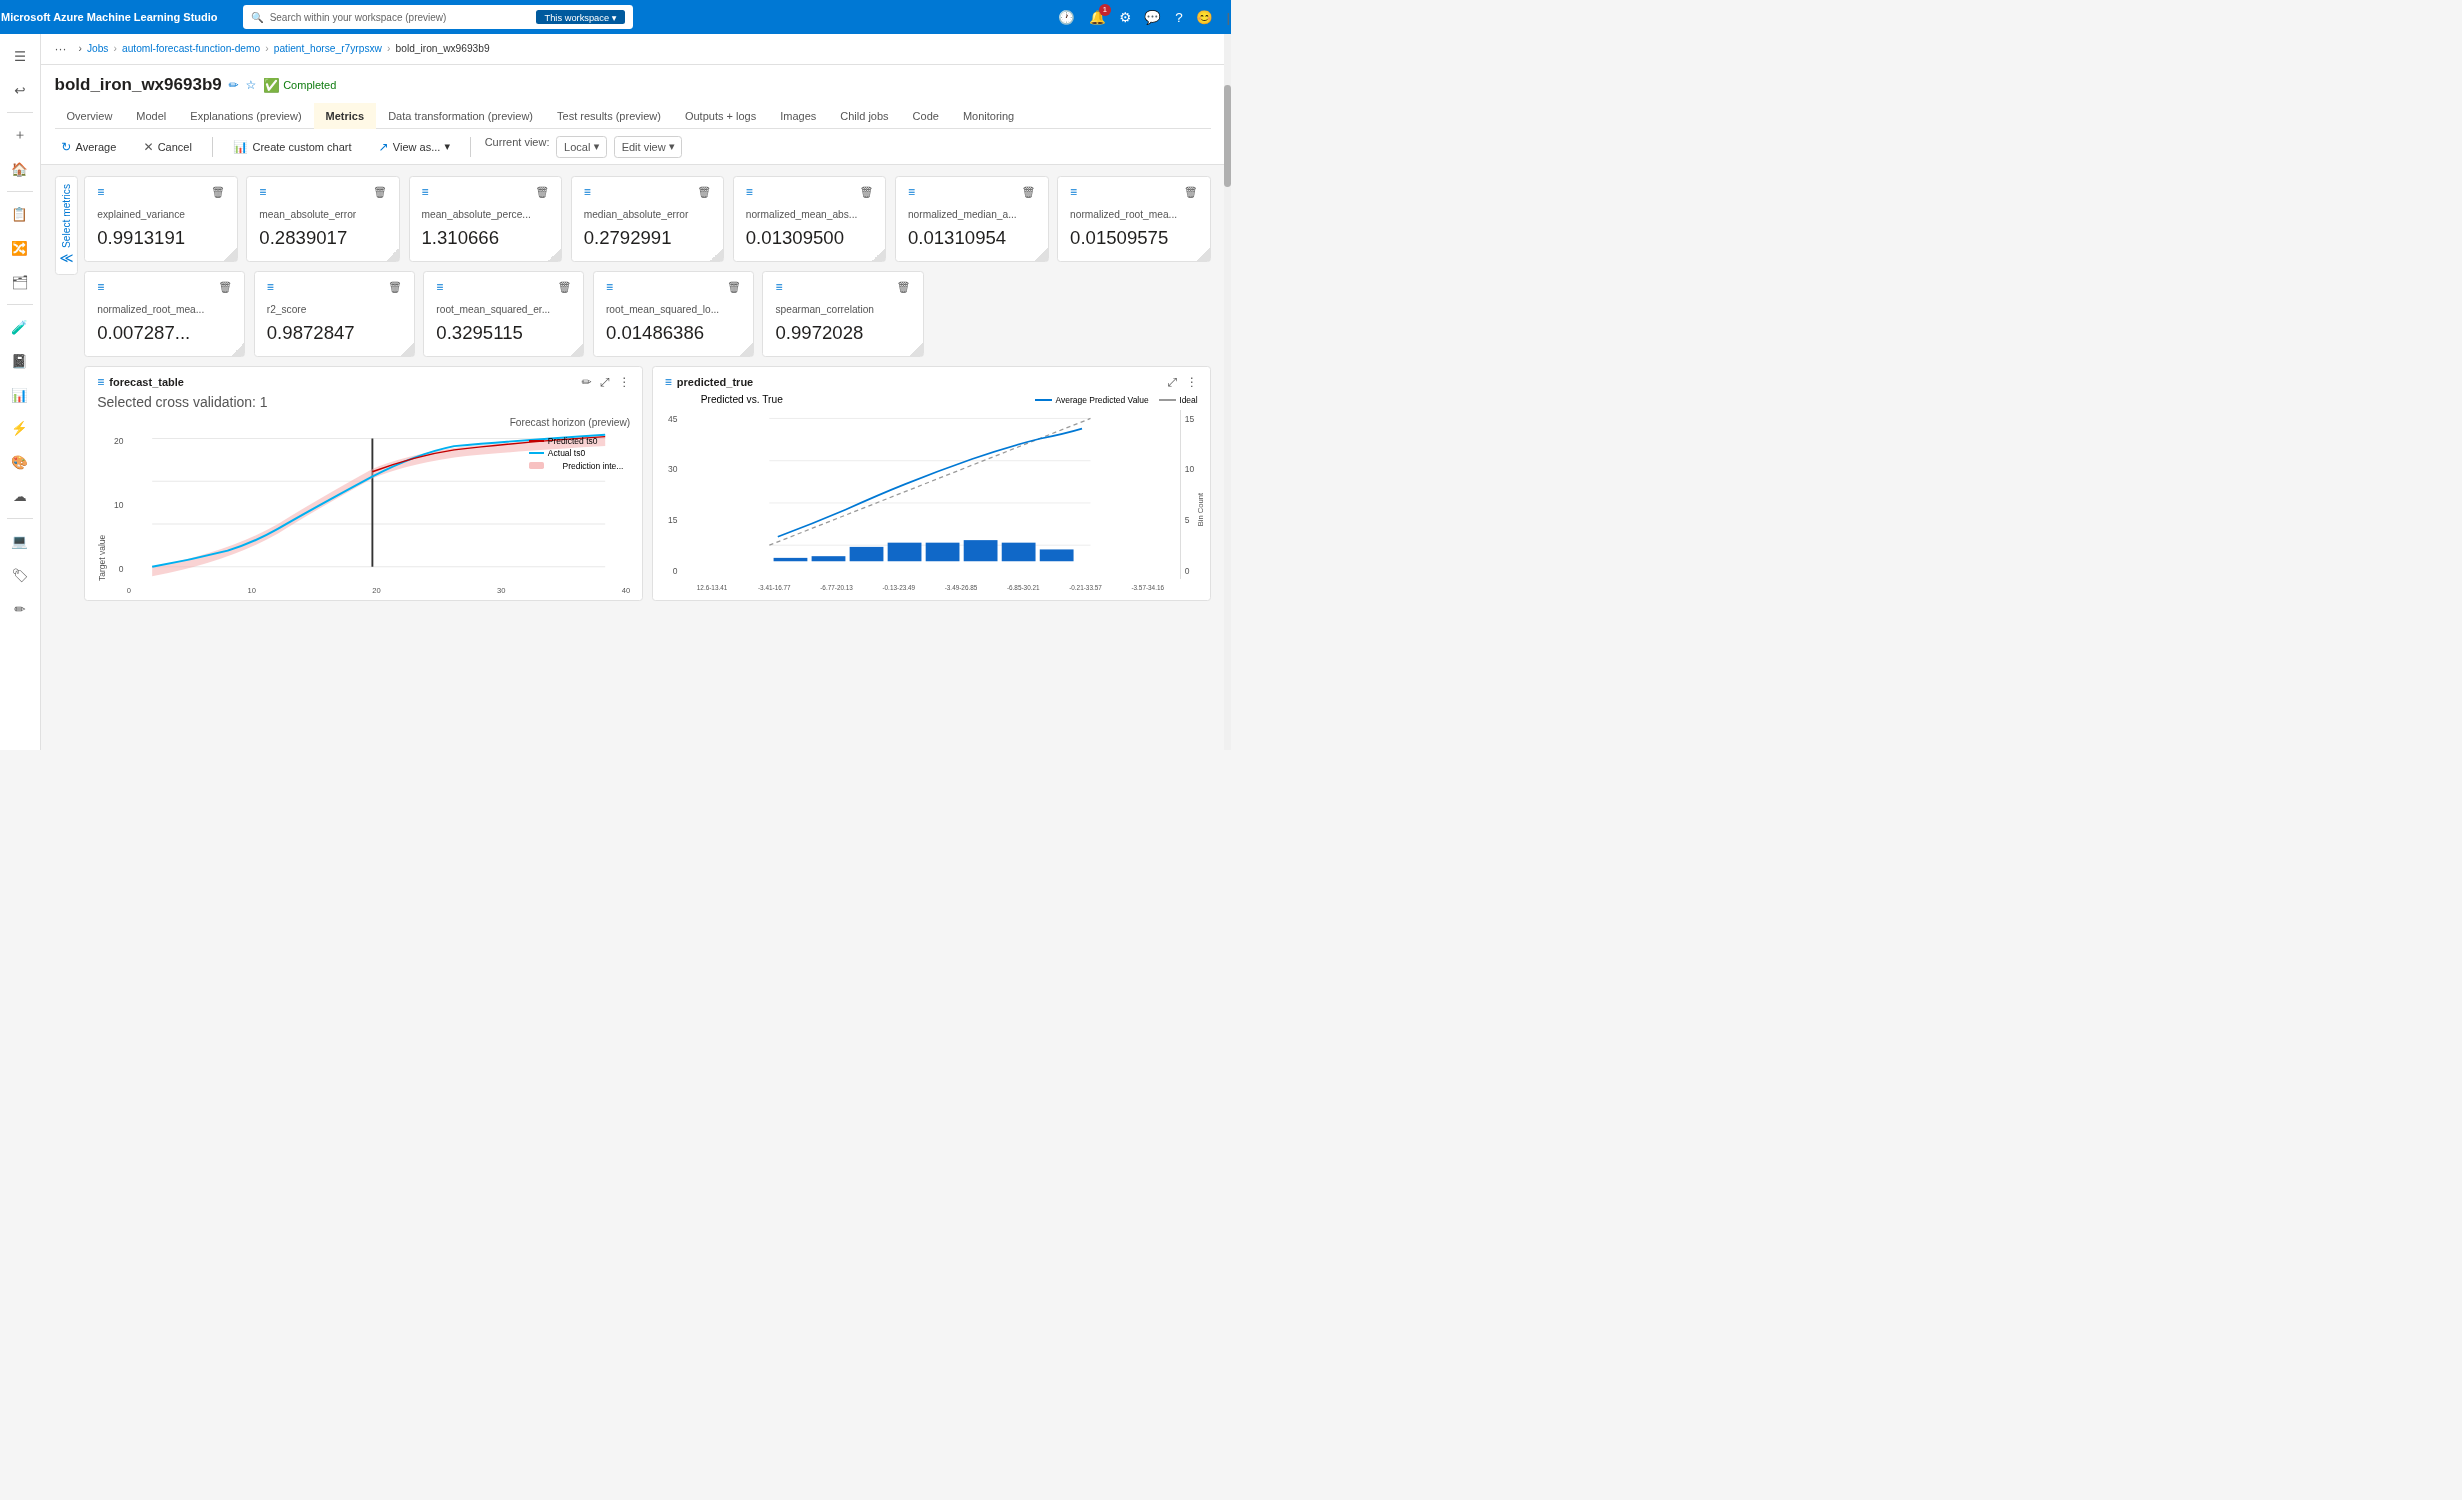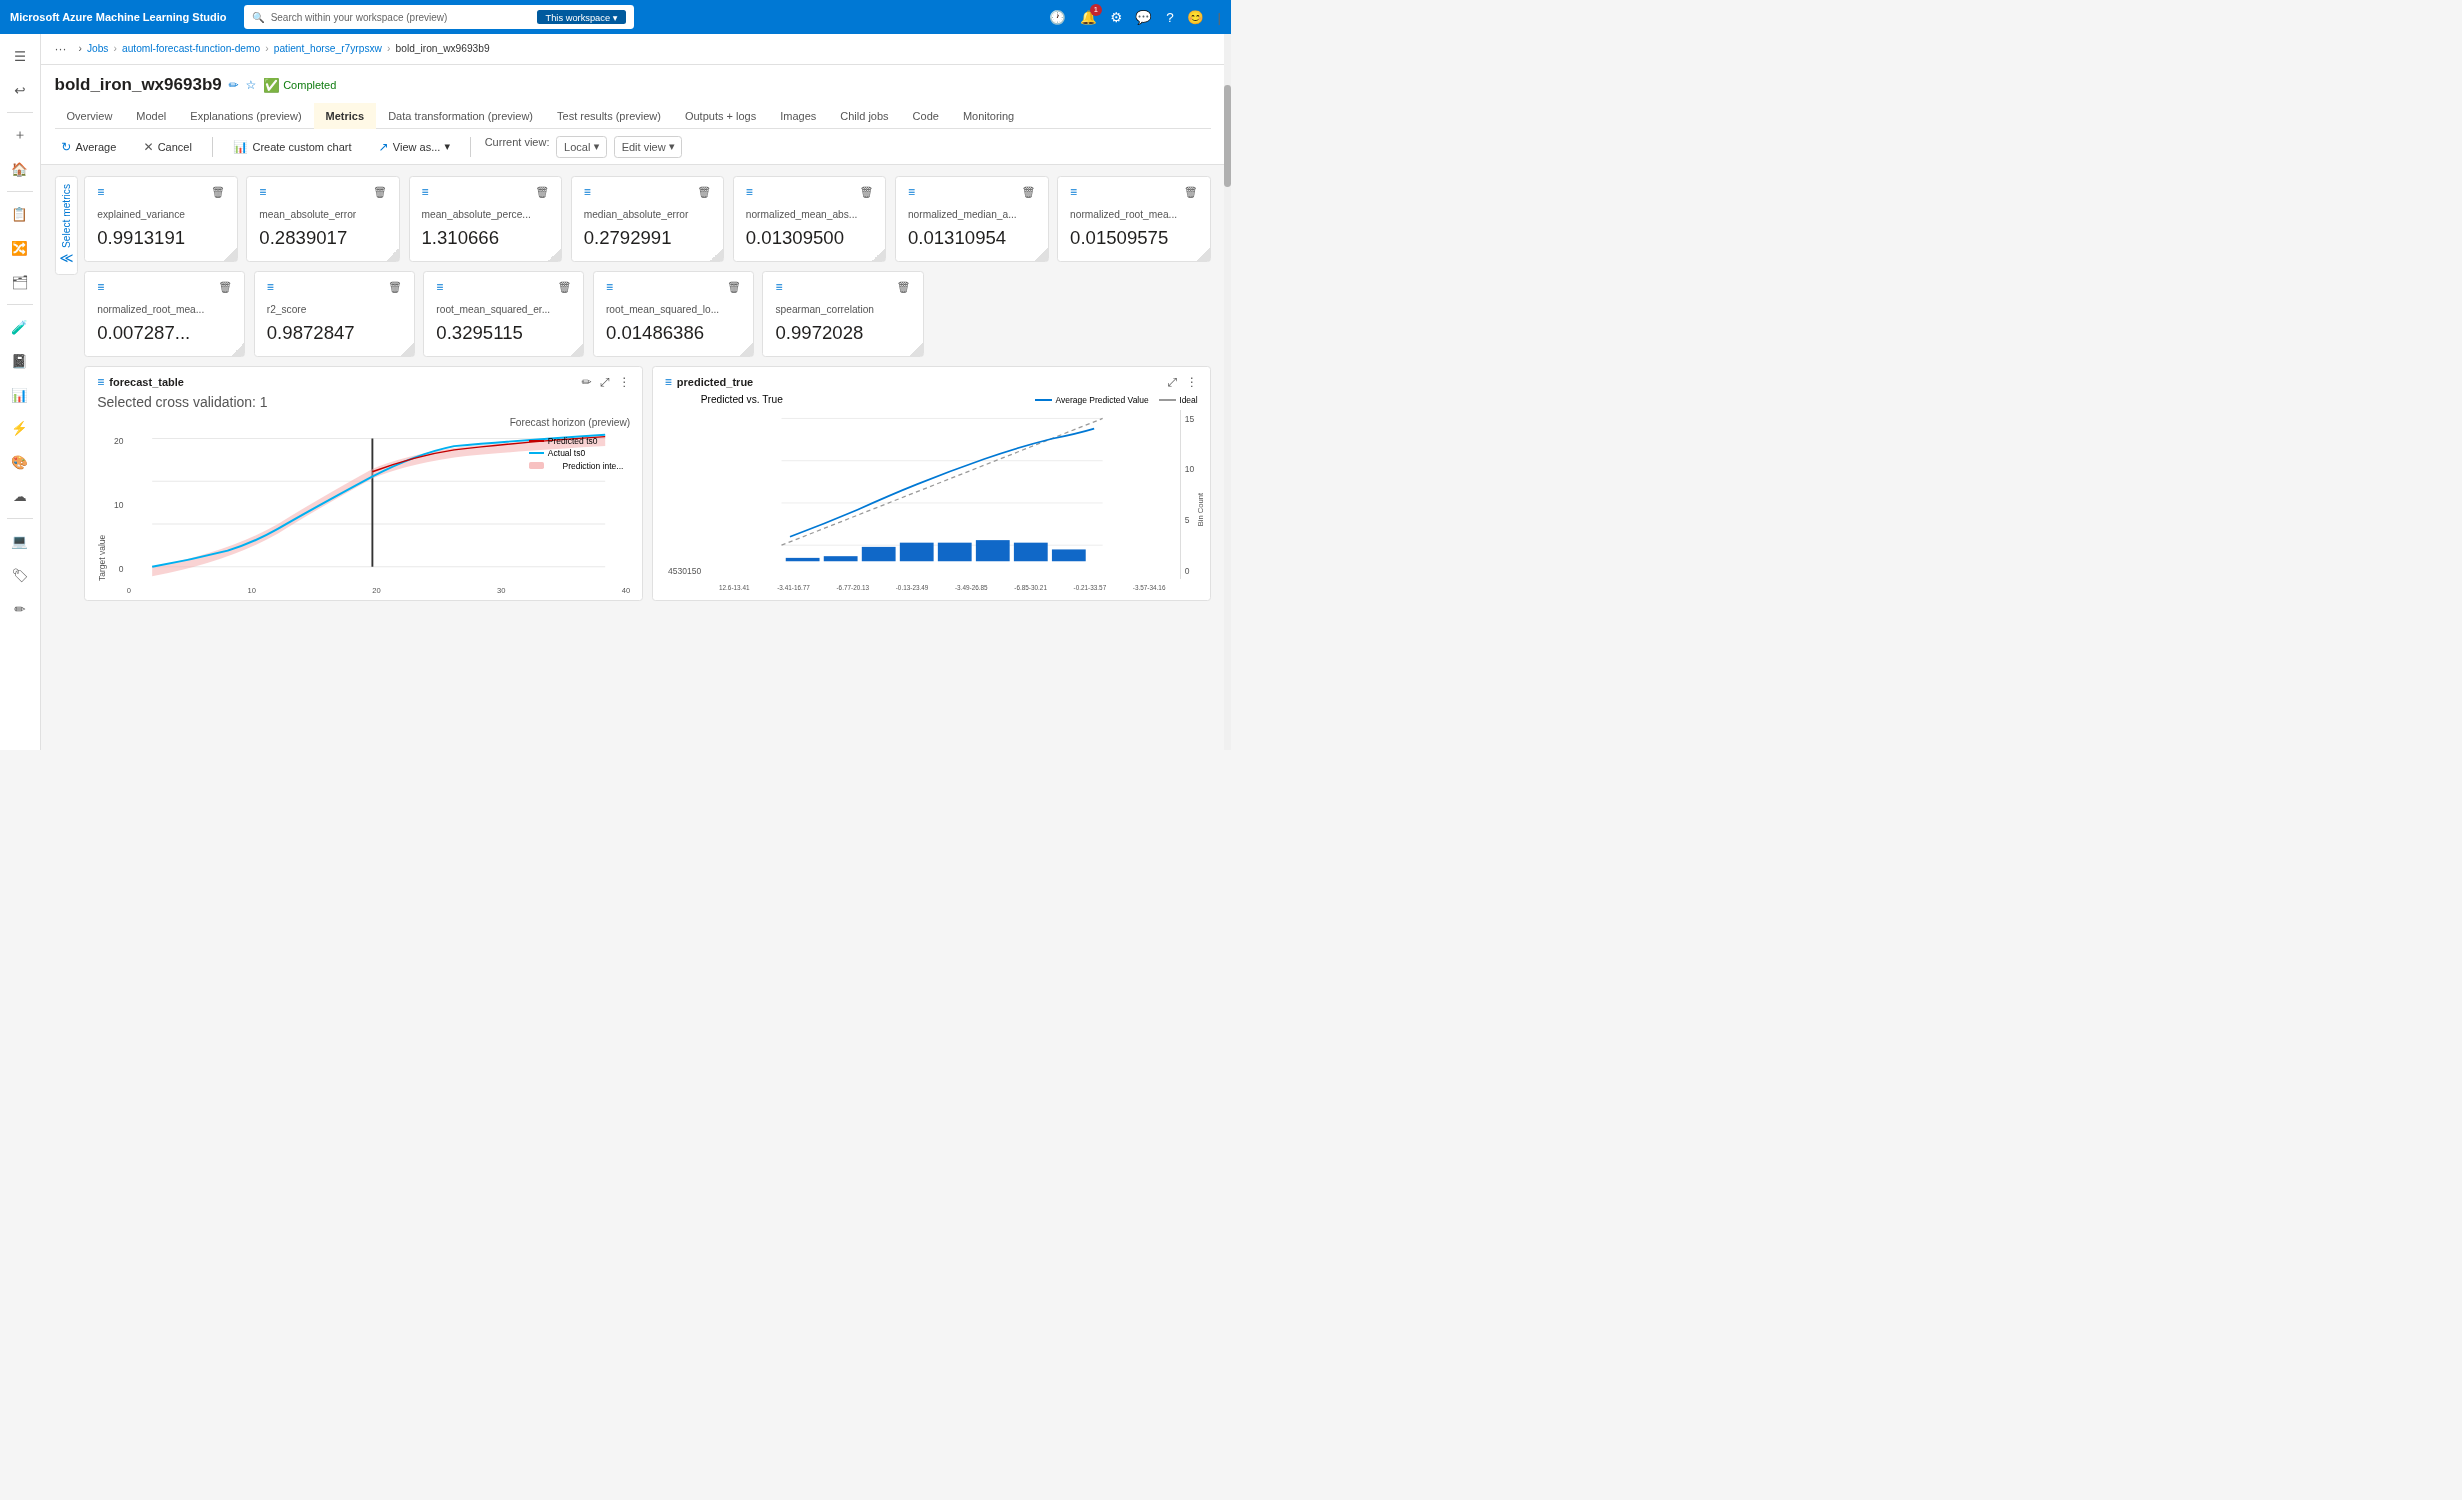--- a/index.html
+++ b/index.html
@@ -4,22 +4,22 @@
   <style>
     * { margin: 0; padding: 0; box-sizing: border-box; }
     body { font-family: 'Segoe UI', Arial, sans-serif; background: #f5f5f5; overflow: hidden; width: 1231px; height: 750px; }
 
     
     .top-nav {
       background: #0078d4;
       height: 34px;
       display: flex;
       align-items: center;
-      padding: 0 10px;
-      gap: 11px;
+      padding: 0 1px;
+      gap: 19px;
       color: white;
     }
     .top-nav .brand {
       font-size: 11px;
       font-weight: 600;
       white-space: nowrap;
       margin-right: 6.8px;
     }
     .search-bar {
       flex: 1;
@@ -755,21 +755,21 @@
                       </div>
                       <div style="display:flex; align-items:center; gap:3.4px;">
                         <div style="width:17px; height:1.7px; background:#999; border-top: 1.7px dashed #999;"></div>
                         <span>Ideal</span>
                       </div>
                     </div>
                   </div>
 
                   <div style="display:flex; position:relative;">
 
-                    <div style="display:flex; justify-content:space-between; align-items:flex-end; padding:3.4px 3.4px; font-size:8.5px; color:#555; height:169px;">
+                    <div style="display:flex; flex-direction:column; justify-content:space-between; align-items:flex-end; padding:3.4px 3.4px; font-size:8.5px; color:#555; height:169px;">
                       <span>45</span>
                       <span>30</span>
                       <span>15</span>
                       <span>0</span>
                     </div>
 
                     <div style="flex:1; position:relative;">
                       <svg width="100%" height="169" viewBox="0 0 380 200">
 
                         <line x1="0" y1="10" x2="380" y2="10" stroke="#e8e8e8" stroke-width="1"></line>

